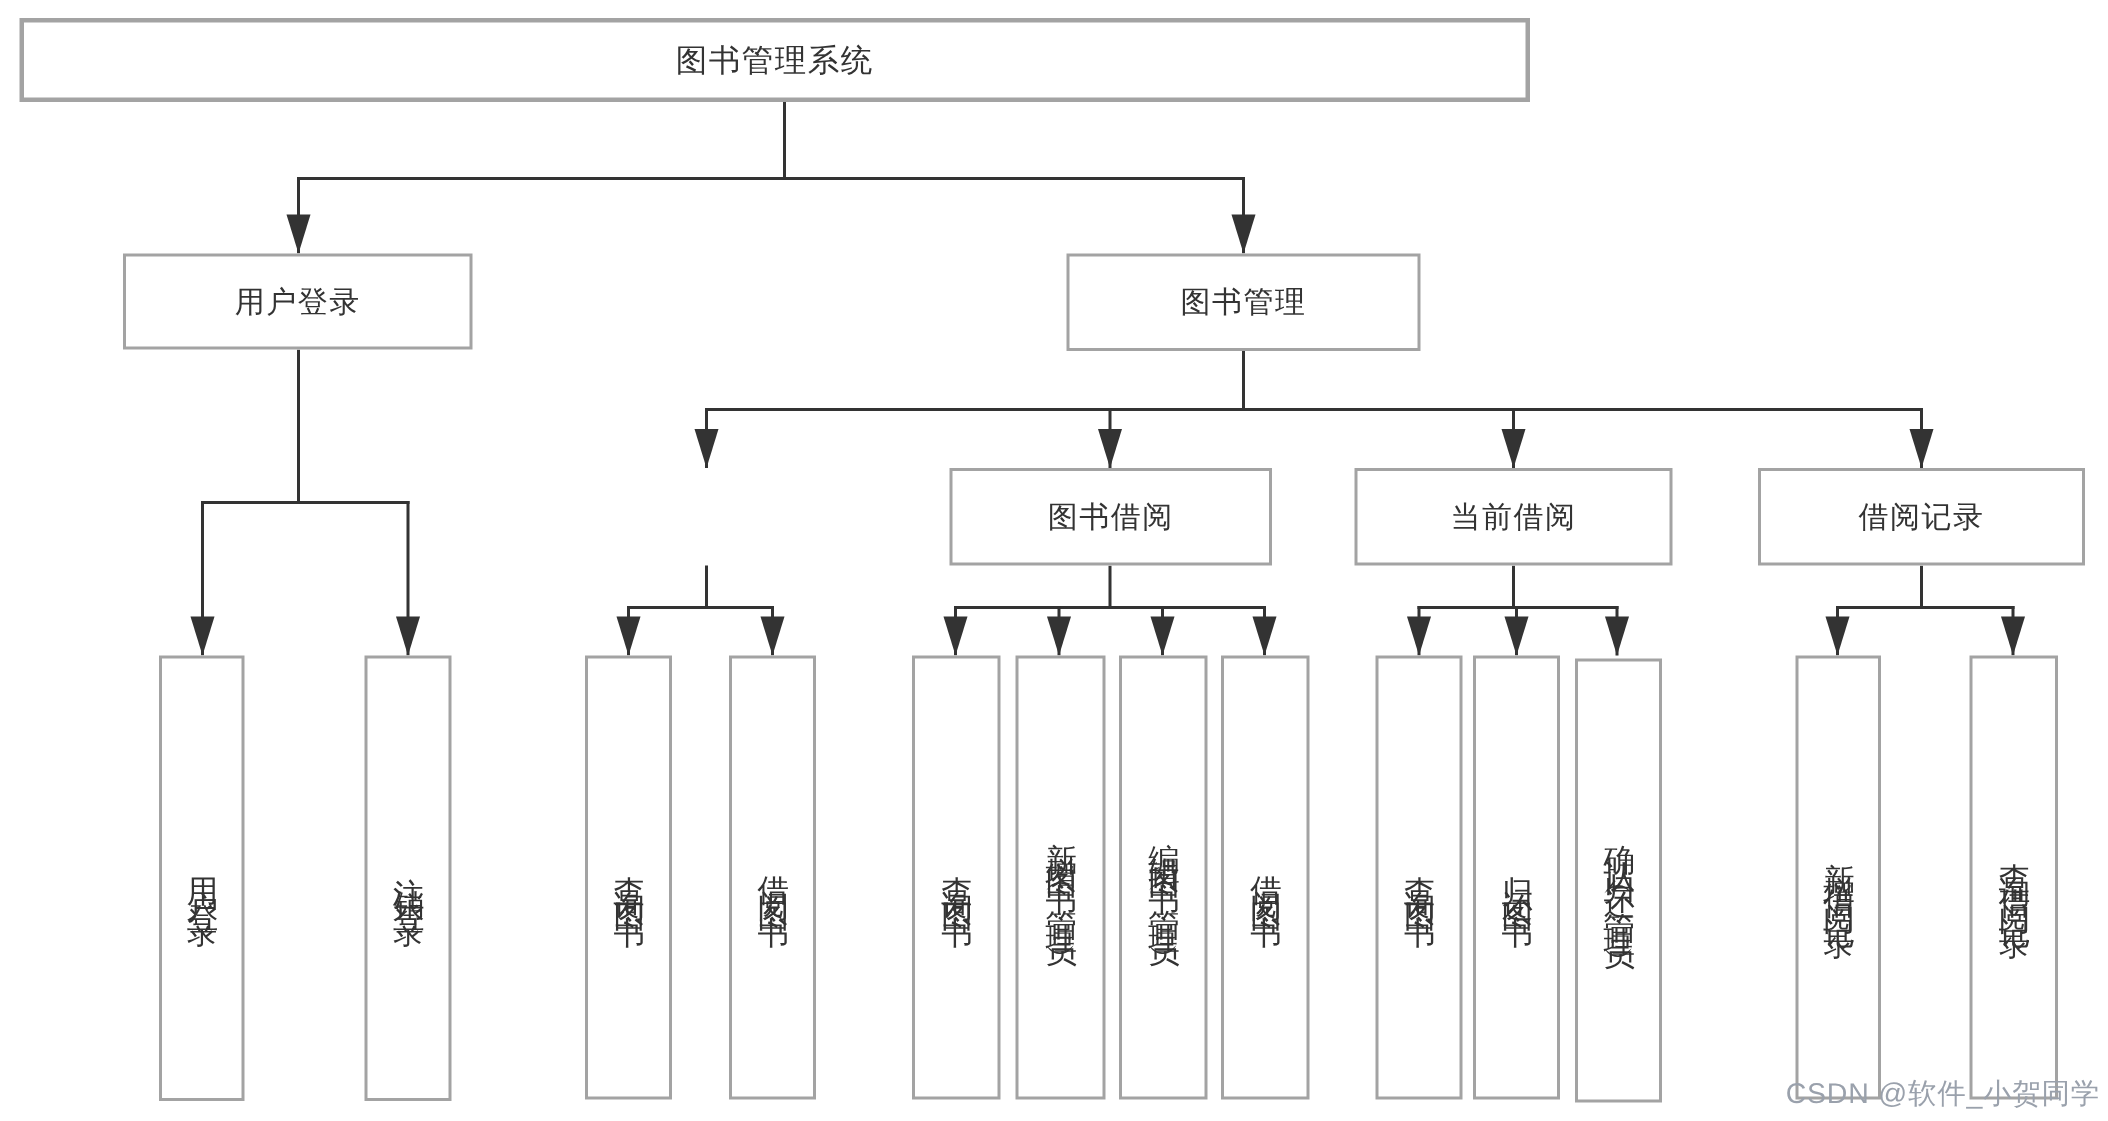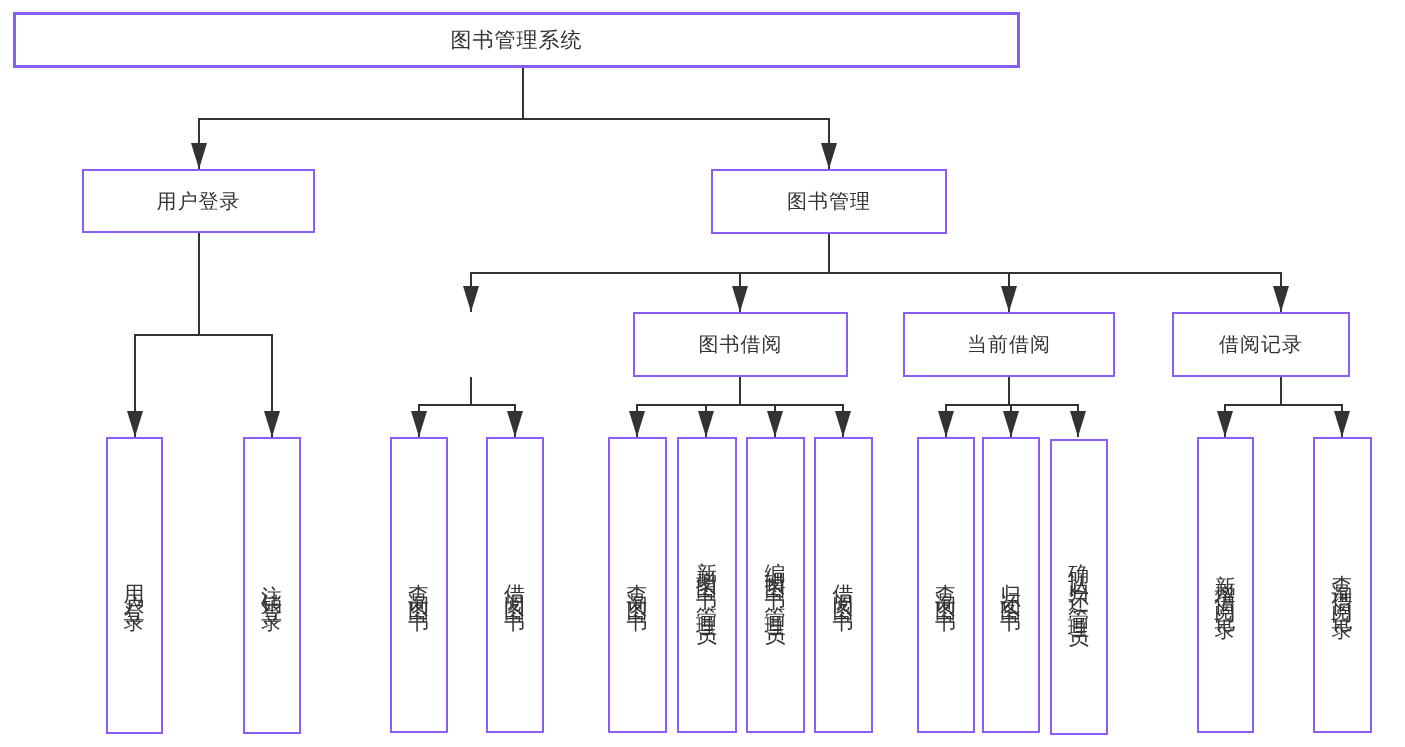--- a/index.html
+++ b/index.html
@@ -9,21 +9,21 @@
     width:1405px;height:747px;
     background:#ffffff;
     font-family:"Liberation Sans","DejaVu Sans",sans-serif;
     color:#333333;
     overflow:hidden;
   }
   .box{
     position:absolute;
     box-sizing:border-box;
     background:#ffffff;
-    border:2px solid #8b5cf6;
+    border:2px solid #a3a3a3;
     display:flex;
     align-items:center;
     justify-content:center;
     font-size:20px;
     letter-spacing:1px;
     color:#333333;
     z-index:2;
   }
   .box.root{border-width:3px;font-size:21px;}
   .vtext{
@@ -94,21 +94,21 @@
   <div class="arrow" style="left:1001px;top:286px;"></div>
   <div class="vline" style="left:1280px;top:272px;height:40px;"></div>
   <div class="arrow" style="left:1273px;top:286px;"></div>
 
   <div class="box" style="left:903px;top:312px;width:212px;height:65px;">
     <span>当前借阅</span>
   </div>
   <div class="box" style="left:633px;top:312px;width:215px;height:65px;">
     <span>图书借阅</span>
   </div>
-  <div class="box" style="left:1172px;top:312px;width:178px;height:65px;">
+  <div class="box" style="left:1172px;top:312px;width:218px;height:65px;">
     <span>借阅记录</span>
   </div>
 
   <div class="vline" style="left:470px;top:377px;height:28px;"></div>
   <div class="hline" style="left:418px;top:404px;width:98px;"></div>
   <div class="vline" style="left:418px;top:404px;height:33px;"></div>
   <div class="arrow" style="left:411px;top:411px;"></div>
   <div class="vline" style="left:514px;top:404px;height:33px;"></div>
   <div class="arrow" style="left:507px;top:411px;"></div>
 
@@ -176,14 +176,15 @@
     <span class="vtext">确认归还（管理员）</span>
   </div>
 
   <div class="box" style="left:1197px;top:437px;width:57px;height:296px;">
     <span class="vtext">新增借阅记录</span>
   </div>
   <div class="box" style="left:1313px;top:437px;width:59px;height:296px;">
     <span class="vtext">查询借阅记录</span>
   </div>
 
+  <div class="watermark">CSDN @软件_小贺同学</div>
 
 </div>
 
 </body></html>

